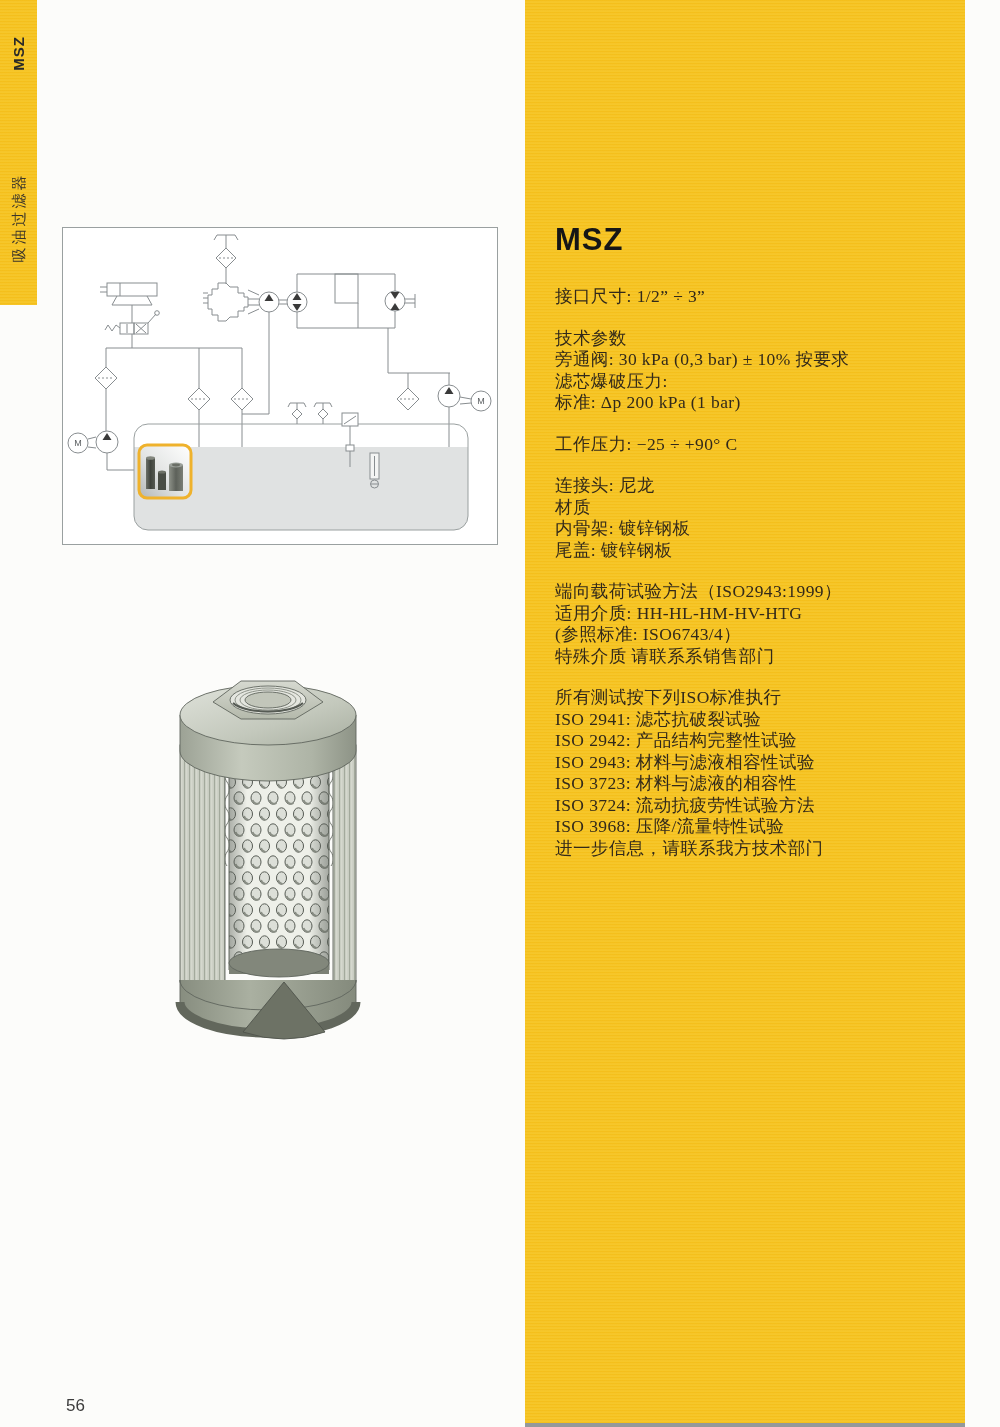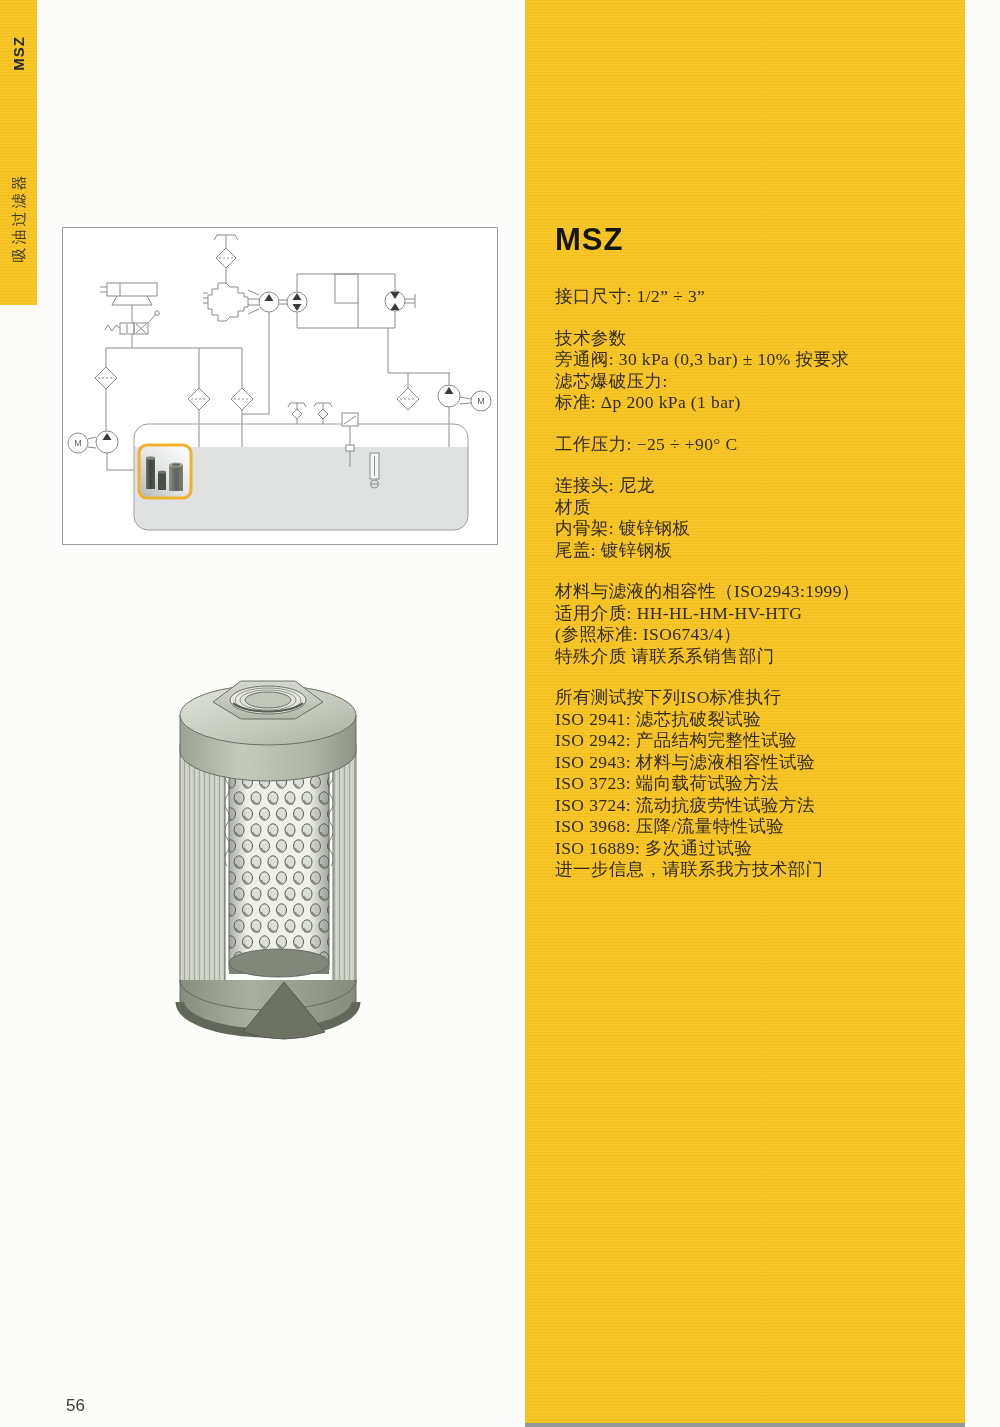--- a/index.html
+++ b/index.html
@@ -353,33 +353,32 @@
         <div class="spec-group">
           <div class="spec-line">工作压力: −25 ÷ +90° C</div>
         </div>
         <div class="spec-group">
           <div class="spec-line">连接头: 尼龙</div>
           <div class="spec-line">材质</div>
           <div class="spec-line">内骨架: 镀锌钢板</div>
           <div class="spec-line">尾盖: 镀锌钢板</div>
         </div>
         <div class="spec-group">
-          <div class="spec-line">材料与滤液的相容性（ISO2943:1999）</div>
+          <div class="spec-line">端向载荷试验方法（ISO2943:1999）</div>
           <div class="spec-line">适用介质: HH-HL-HM-HV-HTG</div>
           <div class="spec-line">(参照标准: ISO6743/4）</div>
           <div class="spec-line">特殊介质 请联系系销售部门</div>
         </div>
         <div class="spec-group">
           <div class="spec-line">所有测试按下列ISO标准执行</div>
           <div class="spec-line">ISO 2941: 滤芯抗破裂试验</div>
           <div class="spec-line">ISO 2942: 产品结构完整性试验</div>
           <div class="spec-line">ISO 2943: 材料与滤液相容性试验</div>
-          <div class="spec-line">ISO 3723: 端向载荷试验方法</div>
+          <div class="spec-line">ISO 3723: 材料与滤液的相容性</div>
           <div class="spec-line">ISO 3724: 流动抗疲劳性试验方法</div>
           <div class="spec-line">ISO 3968: 压降/流量特性试验</div>
-          <div class="spec-line">ISO 16889: 多次通过试验</div>
           <div class="spec-line">进一步信息，请联系我方技术部门</div>
         </div>
       </div>
   </div>
 
   <div class="page-number">56</div>
 </div>
 
 </body></html>

